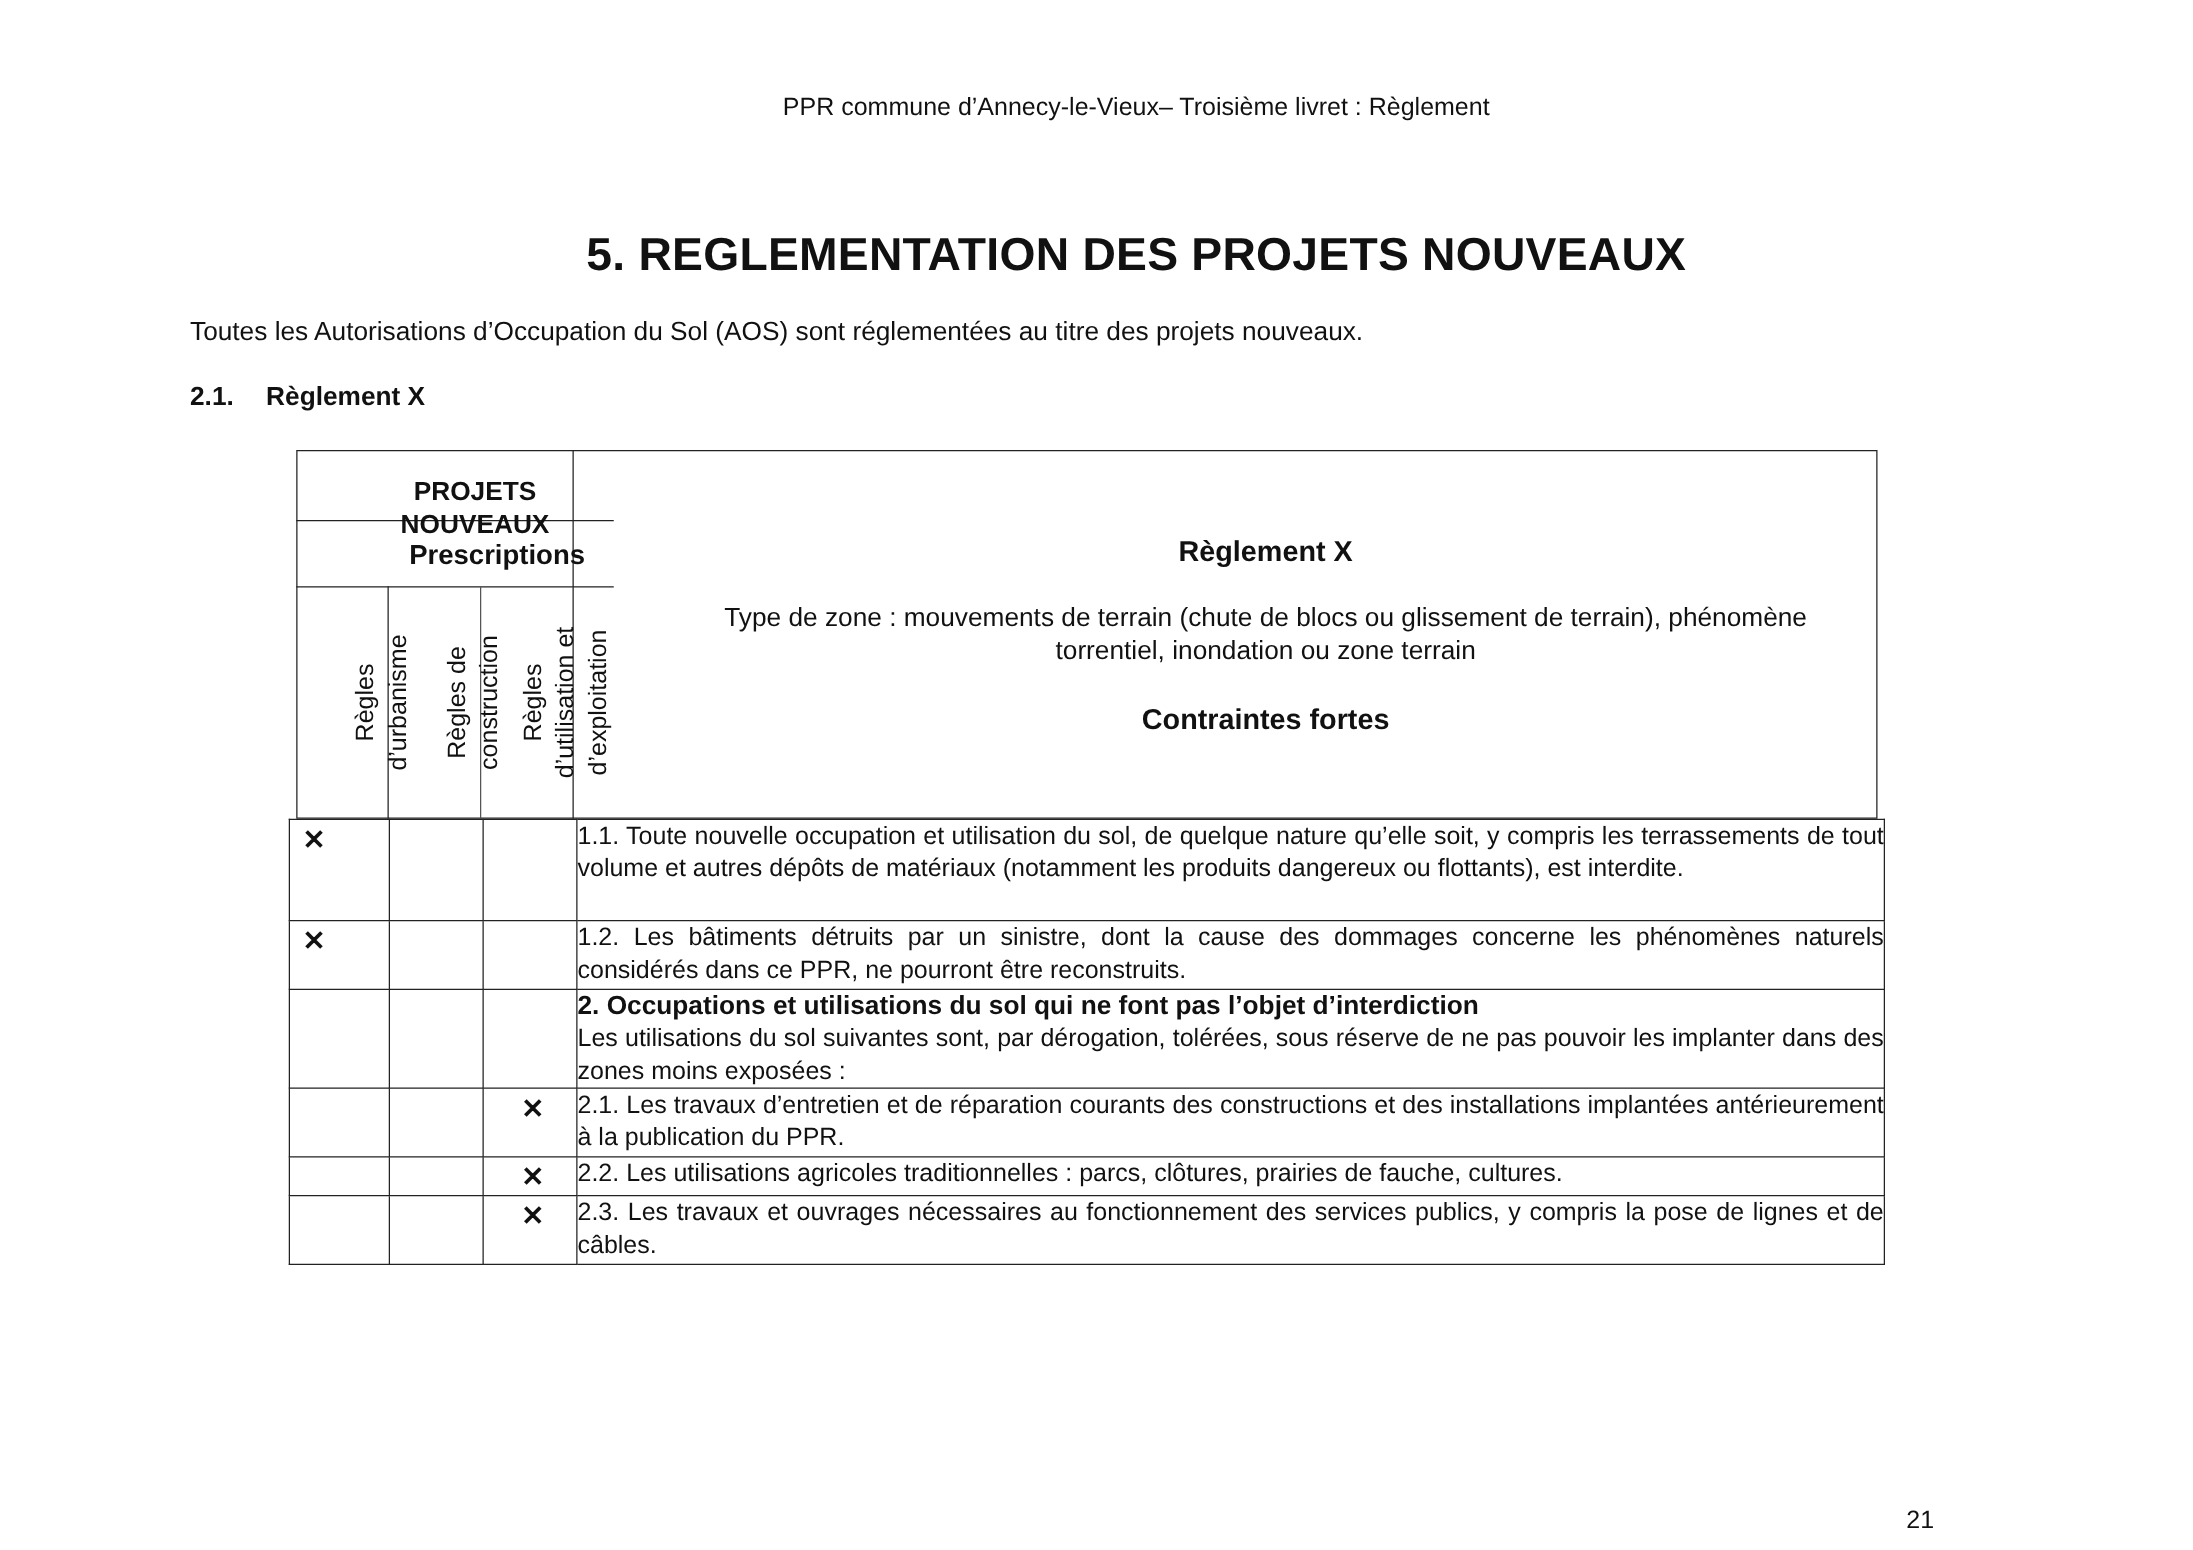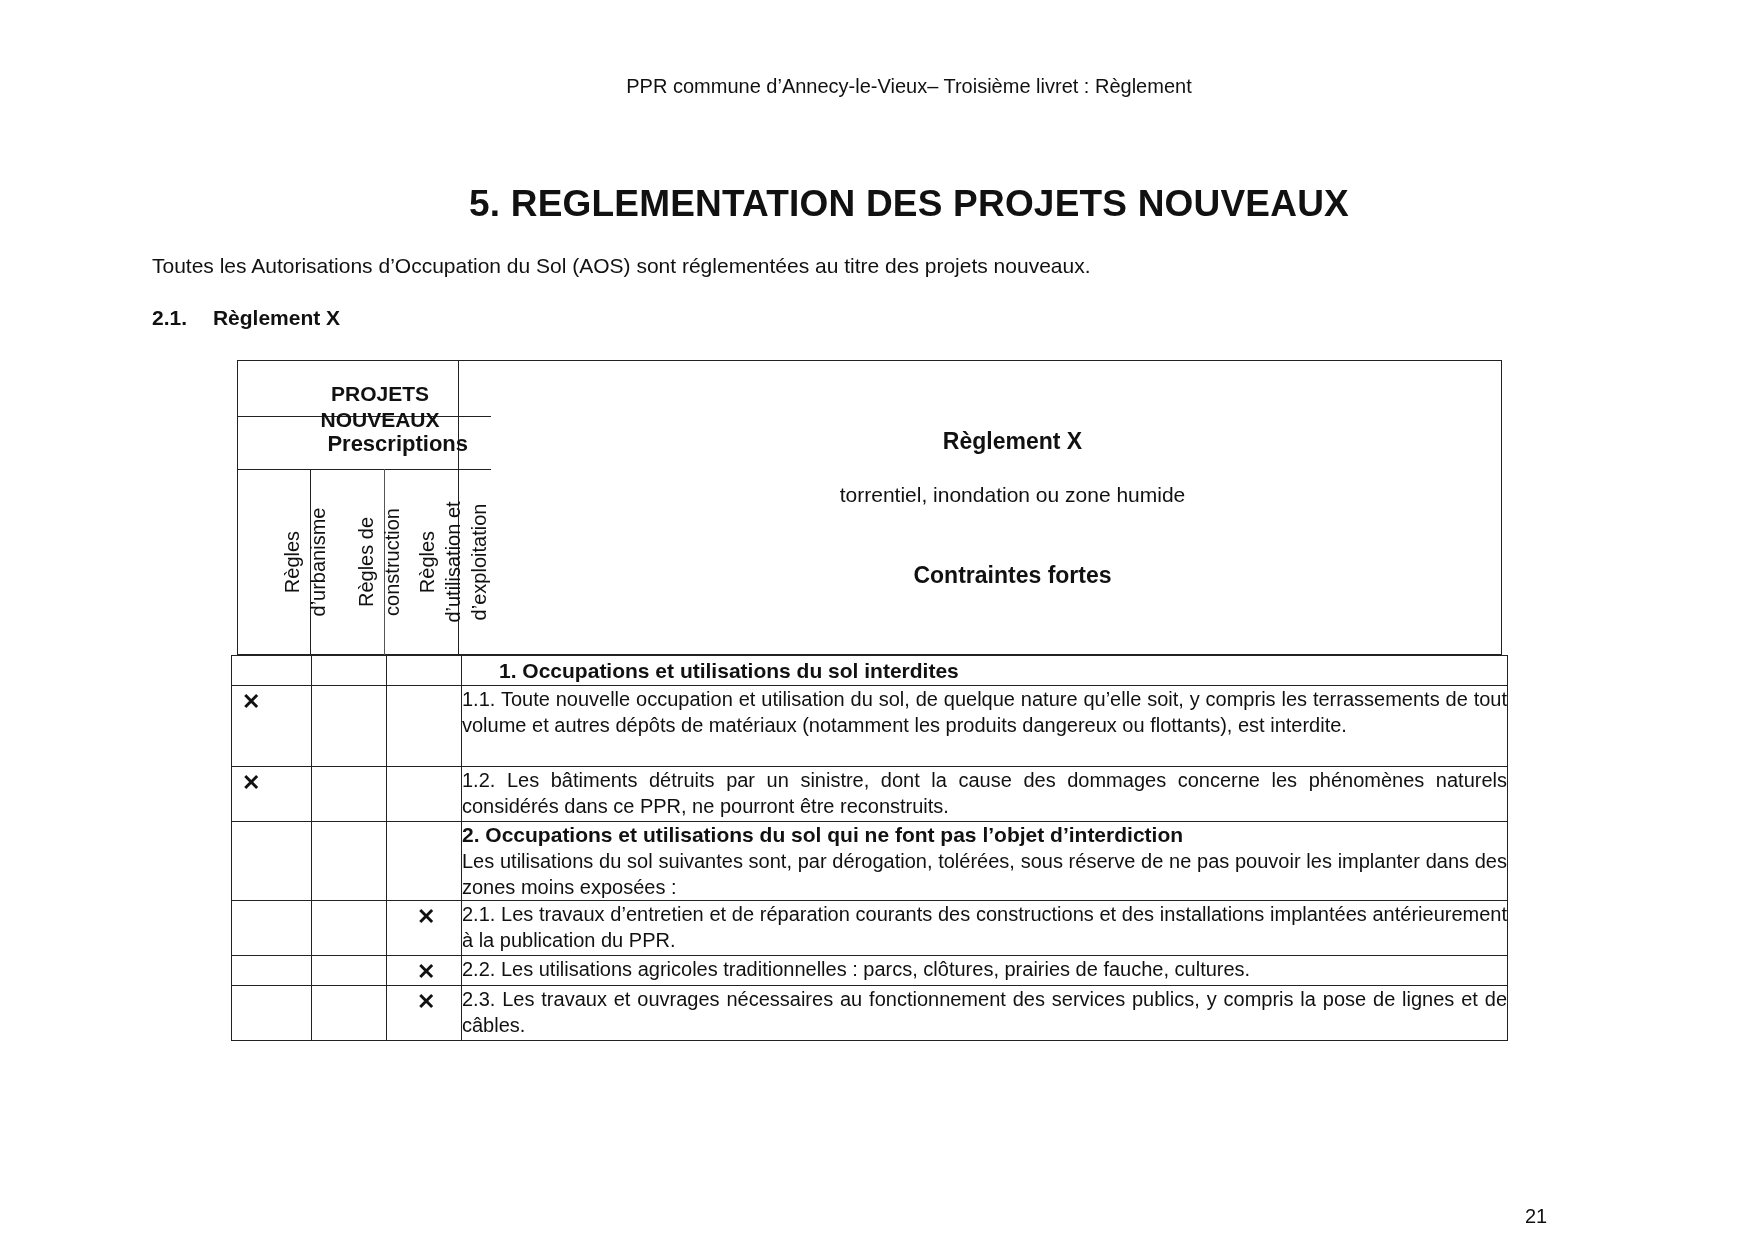--- a/index.html
+++ b/index.html
@@ -81,32 +81,27 @@
 <div class="abs vcol vcol3">
   <div class="vtext">
     <div>Règles</div>
     <div>d’utilisation et</div>
     <div>d’exploitation</div>
   </div>
 </div>
 
 <div class="abs reg-title">Règlement X</div>
 <div class="abs zone-type">
-  <div>torrentiel, inondation ou zone humide</div>
+  <div>Type de zone : mouvements de terrain (chute de blocs ou glissement de terrain), phénomène</div>
+  <div>torrentiel, inondation ou zone terrain</div>
 </div>
 <div class="abs constraints">Contraintes fortes</div>
 
 <table class="rules">
   <tbody>
-    <tr style="height:30px">
-      <td class="c1 mark"><span class="x"></span></td>
-      <td class="c2 mark"><span class="x"></span></td>
-      <td class="c3 mark"><span class="x"></span></td>
-      <td class="text head">1. Occupations et utilisations du sol interdites</td>
-    </tr>
     <tr style="height:81px">
       <td class="c1 mark"><span class="x">✕</span></td>
       <td class="c2 mark"><span class="x"></span></td>
       <td class="c3 mark"><span class="x"></span></td>
       <td class="text">1.1. Toute nouvelle occupation et utilisation du sol, de quelque nature qu’elle soit, y compris les terrassements de tout volume et autres dépôts de matériaux (notamment les produits dangereux ou flottants), est interdite.</td>
     </tr>
     <tr style="height:55px">
       <td class="c1 mark"><span class="x">✕</span></td>
       <td class="c2 mark"><span class="x"></span></td>
       <td class="c3 mark"><span class="x"></span></td>

